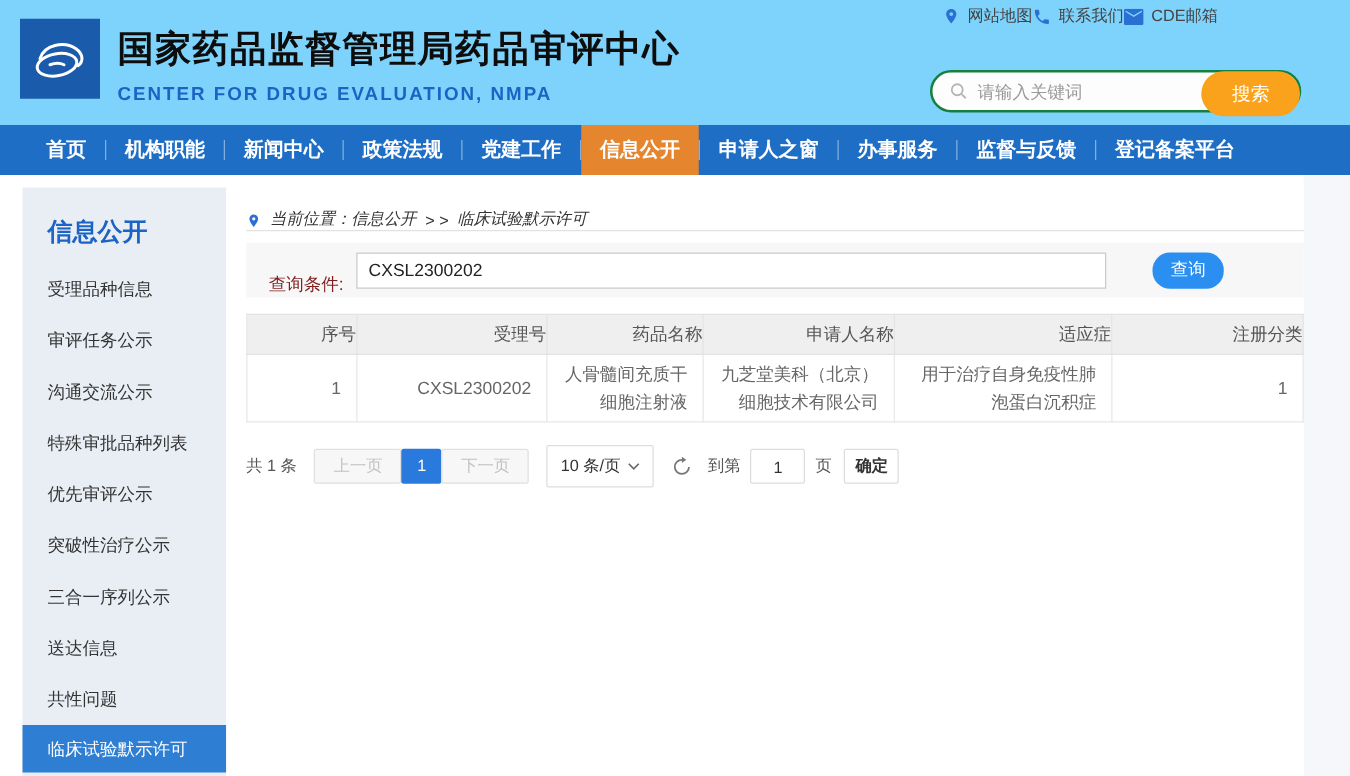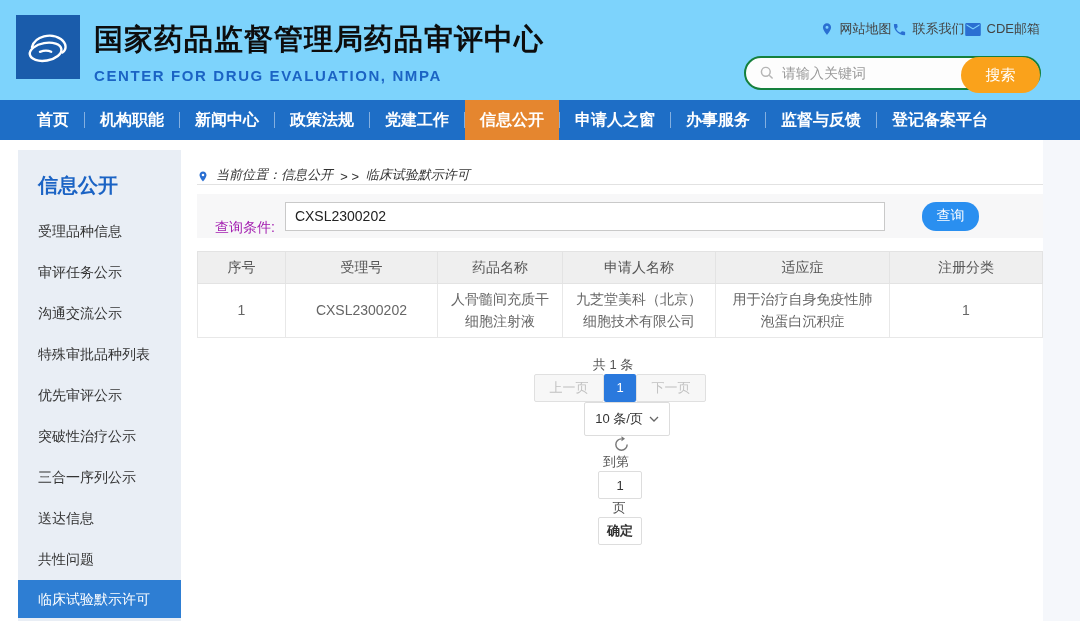--- a/index.html
+++ b/index.html
@@ -6,22 +6,22 @@
   html,body { width:1080px; height:621px; overflow:hidden;
     font-family:"Liberation Sans","DejaVu Sans",sans-serif; background:#fff; }
 
   
   .header { position:relative; height:100px; background:#7dd3fc; }
   .logo-box { position:absolute; left:16px; top:15px; width:64px; height:64px;
     background:#1a5cab; display:flex; align-items:center; justify-content:center; }
   .brand { position:absolute; left:94px; top:20px; }
   .brand-title { font-size:29px; font-weight:bold; color:#0d0d0d; letter-spacing:1px; }
   .brand-sub { margin-top:7px; font-size:15px; font-weight:bold; color:#1b63c4; letter-spacing:1.6px; }
-  .top-links { position:absolute; right:40px; top:20px; width:286px;
-    display:flex; justify-content:flex-end; }
+  .top-links { position:absolute; right:40px; top:4px; width:286px;
+    display:flex; justify-content:flex-start; }
   .top-link { display:flex; align-items:center; gap:6px; font-size:13px; color:#444; cursor:pointer; }
   .search-wrap { position:absolute; right:39px; top:56px; width:297px; height:34px;
     border:2px solid #15803d; border-radius:17px; background:#fdfdfd;
     display:flex; align-items:center; padding-left:13px; }
   .search-input { border:none; outline:none; background:transparent; flex:1;
     font-size:14px; color:#333; margin-left:7px; min-width:0;
     font-family:"Liberation Sans","DejaVu Sans",sans-serif; }
   .search-input::placeholder { color:#9a9a9a; }
   .search-btn { position:absolute; right:-1px; top:-1px; height:36px; width:79px;
     border:none; border-radius:18px; background:#faa21b; color:#fff; font-size:15px;
@@ -44,37 +44,37 @@
   .sidebar-title { padding:22px 0 12px 20px; font-size:20px; font-weight:bold; color:#1b63c4; }
   .side-item { height:41px; line-height:41px; padding-left:20px; font-size:14px;
     color:#333; cursor:pointer; white-space:nowrap; }
   .side-item.active { background:#2e7ed3; color:#fff; height:38px; line-height:38px; }
 
   .main { position:absolute; left:181px; top:10px; right:37px; bottom:0; background:#fff; }
   .breadcrumb { margin-left:16px; height:35px; display:flex; align-items:flex-end; gap:7px;
     font-size:13px; color:#333; border-bottom:1px solid #e2e2e2;font-style:italic; }
   .query-bar { margin:9px 0 0 16px; height:44px; background:#f7f7f8;
     display:flex; align-items:center; }
-  .query-label { margin-left:18px; font-size:14px; color:#a21caf;margin-top:24px; }
+  .query-label { margin-left:18px; font-size:14px; color:#7f1d1d;margin-top:24px; }
   .query-input { margin-left:10px; width:600px; height:29px; border:1px solid #c9c9c9;
     background:#fff; font-size:14px; color:#222; padding-left:9px; outline:none;
     font-family:"Liberation Sans","DejaVu Sans Mono","DejaVu Sans",sans-serif; }
   .query-btn { margin-left:auto; margin-right:64px; width:57px; height:29px;
     background:#2a8ff0; color:#fff; border:none; border-radius:14px; font-size:14px;
     cursor:pointer; font-family:inherit; }
 
   table.results { margin:13px 16px 0 16px; width:calc(100% - 16px);
-    border-collapse:collapse; text-align:center; font-size:14px; table-layout:fixed; }
+    border-collapse:collapse; text-align:right; font-size:14px; table-layout:fixed; }
   .results th { background:#efefef; color:#555; font-weight:normal; height:32px;
     border:1px solid #e3e3e3; }
   .results td { color:#666; height:54px; border:1px solid #e8e8e8;
     padding:4px 12px; line-height:1.55; }
 
   .pagination { margin:18px 0 0 16px; display:flex; align-items:center;
-    font-size:13px; color:#555;flex-direction:column; }
+    font-size:13px; color:#555; }
   .pg-total { margin-right:14px; }
   .pg-group { display:flex; }
   .pg-btn { width:70px; height:28px; line-height:26px; text-align:center;
     background:#f7f7f7; border:1px solid #e0e0e0; color:#c2c2c2; border-radius:2px;
     cursor:default; }
   .pg-page { width:32px; height:28px; line-height:28px; text-align:center;
     background:#2a79dd; color:#fff; border-radius:2px; cursor:pointer; }
   .pg-select { margin-left:14px; width:86px; height:34px; border:1px solid #ddd;
     border-radius:2px; background:#fff; display:flex; align-items:center;
     justify-content:center; gap:6px; color:#333; cursor:pointer; }

